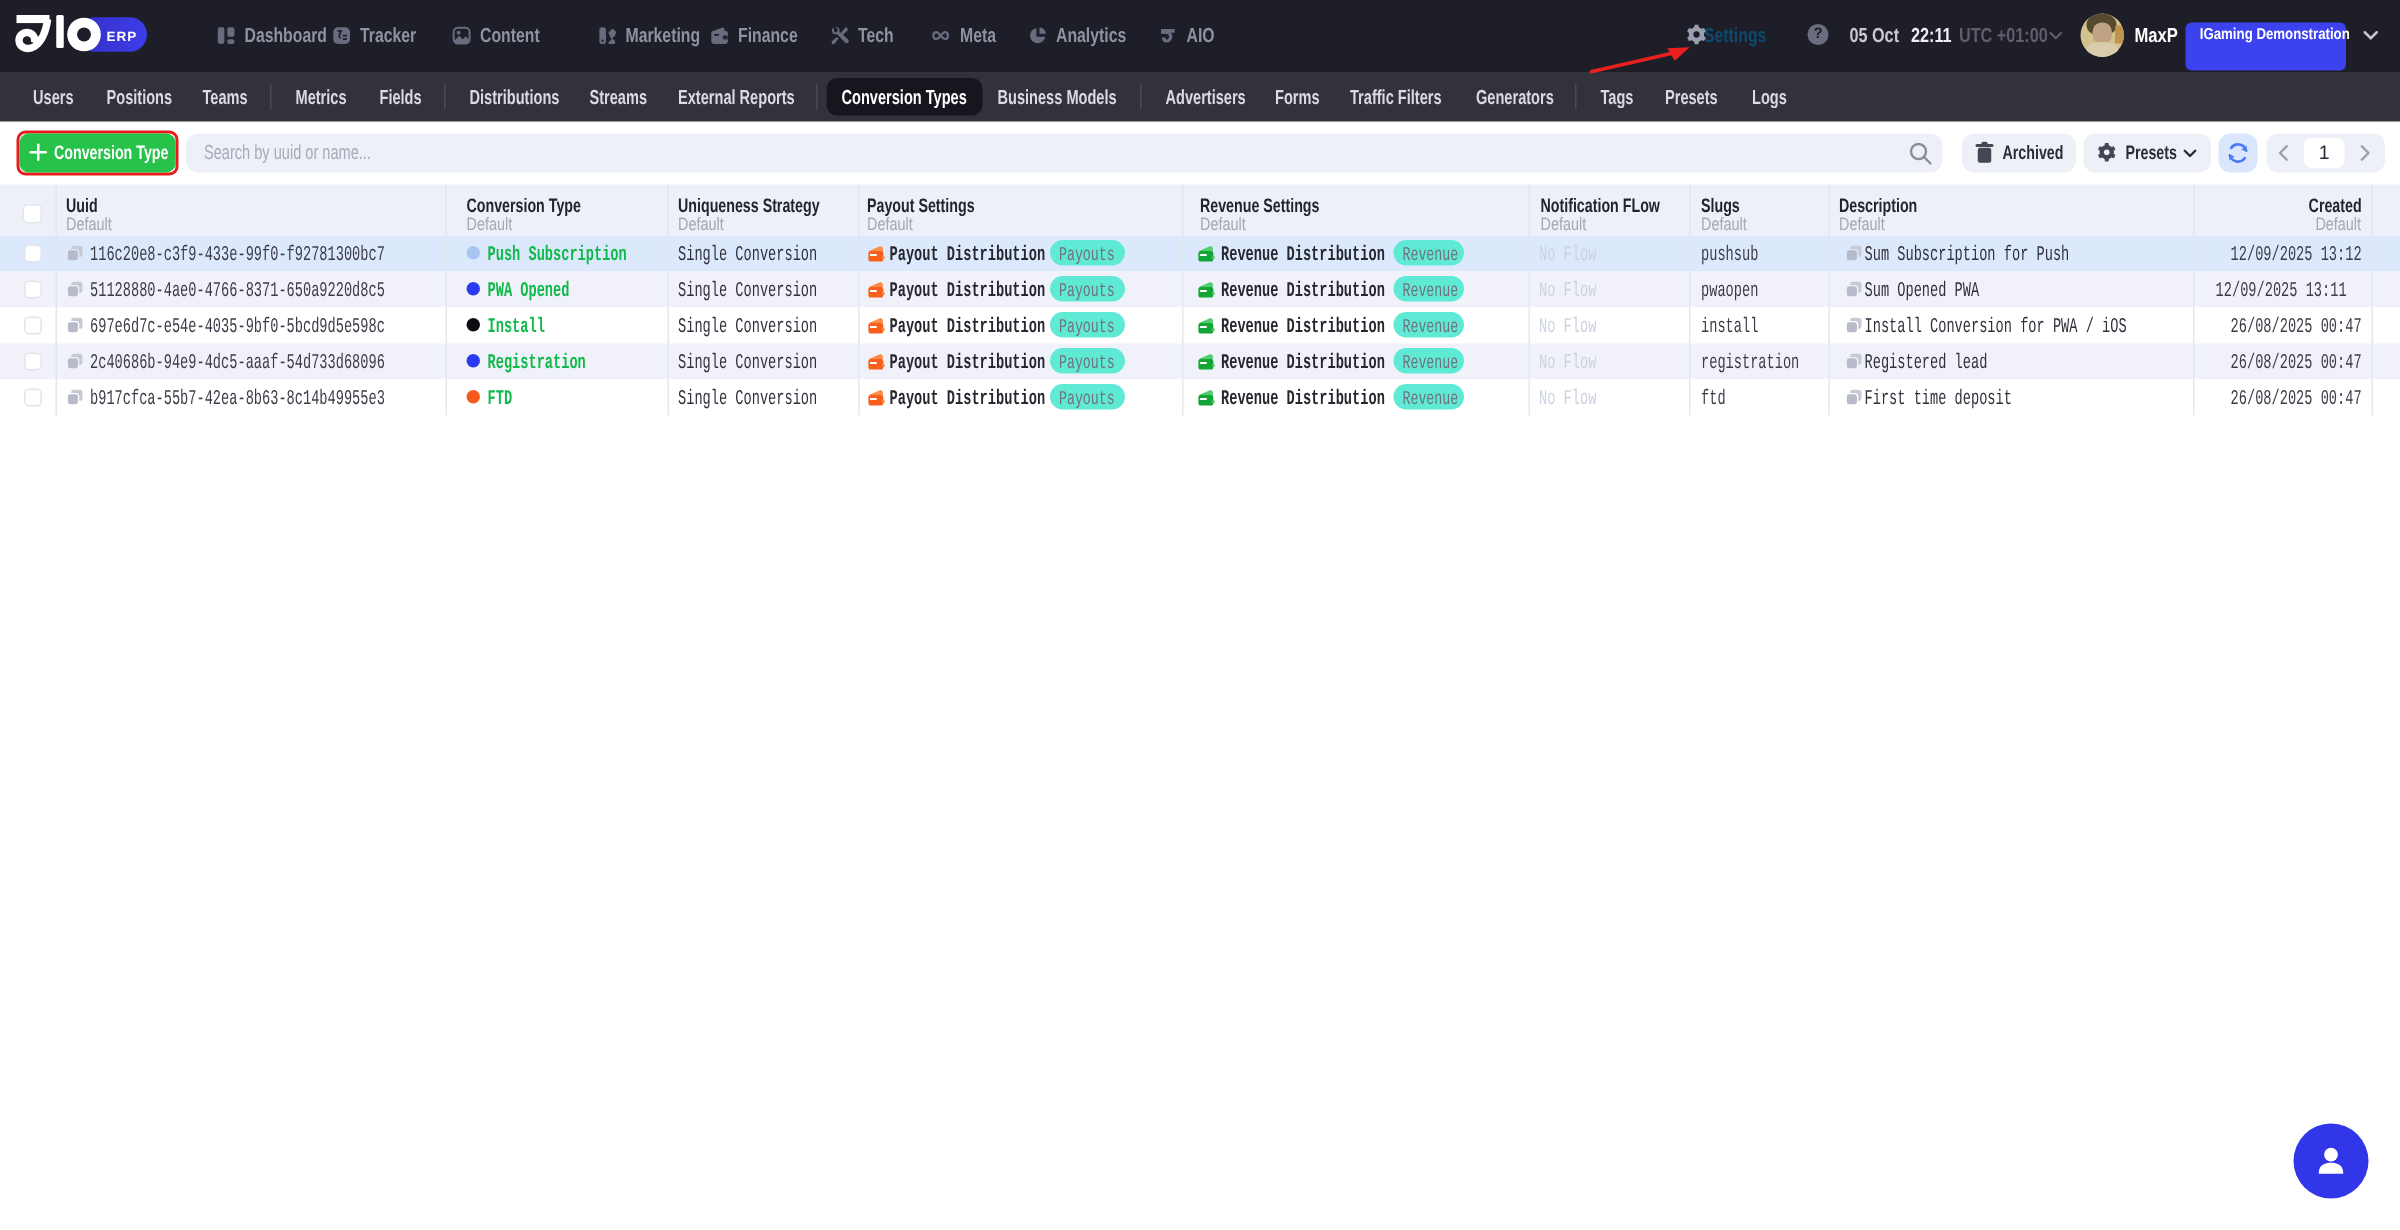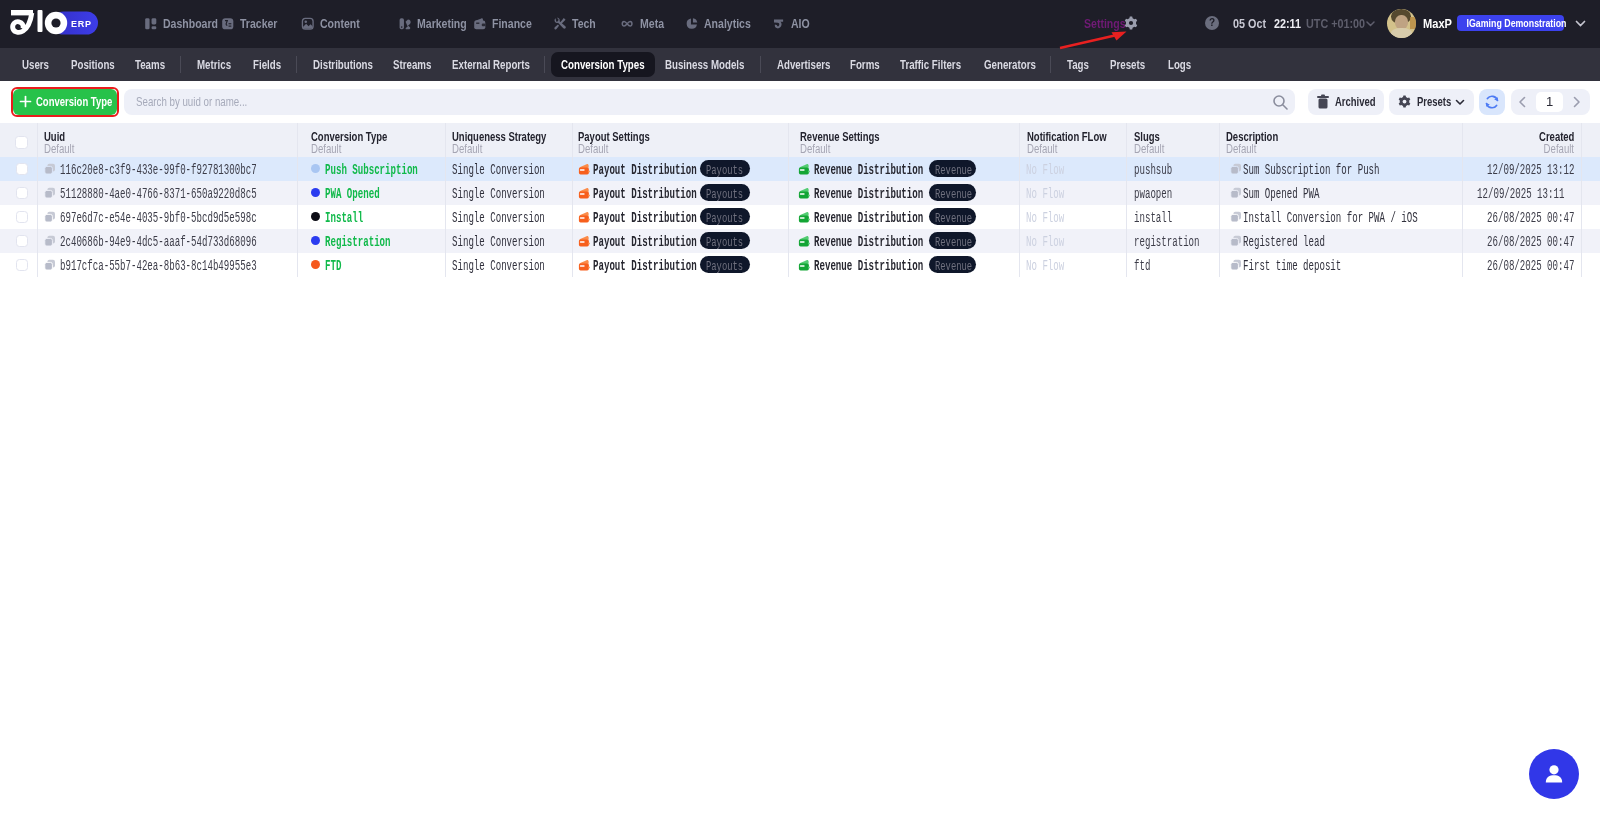--- a/index.html
+++ b/index.html
@@ -10,21 +10,21 @@
         transform:scaleX(.65);transform-origin:0 50%;display:inline-block;white-space:pre}
   .monor{font-family:"Liberation Mono",monospace;font-size:14px;
         transform:scaleX(.65);transform-origin:100% 50%;display:inline-block;white-space:pre}
   .tm{color:#8e92a3;font-size:13.5px;font-weight:700;line-height:48px;height:48px;display:flex;align-items:center;gap:5px}
   .tm svg{width:13.5px;height:13.5px}
   .tm span{display:inline-block;transform:scaleX(.78);transform-origin:0 50%;white-space:nowrap}
   .sm{color:#dadae3;font-size:13.5px;font-weight:700;line-height:33px;transform:scaleX(.72);transform-origin:0 50%;white-space:nowrap}
   .hdrT{font-size:13px;font-weight:700;color:#23232e;line-height:13px;transform:scaleX(.73);transform-origin:0 50%;white-space:nowrap}
   .hdrD{font-size:12px;font-weight:400;color:#a5a5b3;line-height:12px;transform:scaleX(.80);transform-origin:0 50%;white-space:nowrap}
   .cell{position:absolute;height:24px;line-height:24px}
-  .pill{position:absolute;background:#0f172a;border-radius:9px;height:17px}
+  .pill{position:absolute;background:#5eead4;border-radius:9px;height:17px}
   .pilltx{font-family:"Liberation Mono",monospace;font-size:13px;color:#70717f;
         transform:scaleX(.68);transform-origin:0 50%;display:inline-block;white-space:pre;line-height:17px}
   .cbx{position:absolute;width:12px;height:12px;background:#fff;border:1px solid #e2e4ef;border-radius:3.5px;box-sizing:border-box}
   .vline{position:absolute;width:1px;background:#e4e6ef;top:123px;height:154px}
 </style>
 </head>
 <body>
 
 <div class="abs" style="left:0;top:0;width:1600px;height:48px;background:#1e1e28"></div>
 
@@ -120,21 +120,21 @@
     </svg>
   <span>Analytics</span>
 </div>
 <div class="abs tm" style="left:772px;top:0">
   <svg width="17" height="17" viewBox="0 0 17 17">
     <path d="M2.5 3 H14 V6 L10.5 6 C11.6 6.8 12.3 8.2 12 9.9 C11.6 12.6 9.3 14.7 6.6 14.3 C4.2 14 3 11.7 3.7 9.6 L6.5 10.4 C6.2 11.2 6.7 11.7 7.3 11.8 C8.2 11.9 9 11 9.2 9.6 C9.4 8.1 8.6 7.1 7.3 7.1 L2.5 7 Z" fill="#696c7e"></path>
     </svg>
   <span>AIO</span>
 </div>
 
-<div class="abs tm" style="left:1084px;top:0;color:#701a75">
+<div class="abs tm" style="left:1136px;top:0;color:#0c4a6e">
     <span>Settings</span>
   </div>
 <svg class="abs" style="left:1123px;top:15px" width="16" height="16" viewBox="0 0 16 16">
   <g fill="#9b9eae">
   <path d="M6.8 1 L9.2 1 L9.6 2.7 A5.6 5.6 0 0 1 11.3 3.7 L13 3.2 L14.2 5.3 L13 6.5 A5.6 5.6 0 0 1 13 8.5 L14.2 9.7 L13 11.8 L11.3 11.3 A5.6 5.6 0 0 1 9.6 12.3 L9.2 14 L6.8 14 L6.4 12.3 A5.6 5.6 0 0 1 4.7 11.3 L3 11.8 L1.8 9.7 L3 8.5 A5.6 5.6 0 0 1 3 6.5 L1.8 5.3 L3 3.2 L4.7 3.7 A5.6 5.6 0 0 1 6.4 2.7 Z" transform="translate(0,0.5)"></path>
     </g>
   <circle cx="8" cy="8" r="2.1" fill="#1e1e28"></circle>
 </svg>
 <div class="abs" style="left:1205px;top:16px;width:14px;height:14px;border-radius:50%;background:#6b6e7e;color:#1d1d27;font-size:10px;font-weight:700;text-align:center;line-height:14px">?</div>
 <div class="abs" style="left:1233px;top:0;height:48px;line-height:48px;font-size:13.5px;font-weight:700;color:#c9c9d4;transform:scaleX(.80);transform-origin:0 50%">05 Oct</div>
@@ -143,21 +143,21 @@
 <svg class="abs" style="left:1366px;top:21px" width="9" height="6" viewBox="0 0 9 6">
   <path d="M1 1 L4.5 4.5 L8 1" fill="none" stroke="#5e5e6c" stroke-width="1.5" stroke-linecap="round"></path>
   </svg>
 <div class="abs" style="left:1387px;top:9px;width:29px;height:29px;border-radius:50%;background:#d3c28b;overflow:hidden">
   <div style="position:absolute;left:4px;top:0px;width:20px;height:15px;border-radius:48%;background:#55492f"></div>
   <div style="position:absolute;left:8px;top:6px;width:13px;height:14px;border-radius:46% 46% 42% 42%;background:#bfa383"></div>
   <div style="position:absolute;left:4px;top:19px;width:21px;height:11px;border-radius:45% 45% 0 0;background:#d8ccab"></div>
   <div style="position:absolute;left:23px;top:8px;width:6px;height:12px;background:#b98a3e;opacity:.8"></div>
 </div>
 <div class="abs" style="left:1423px;top:0;height:48px;line-height:48px;font-size:13.5px;font-weight:700;color:#fff;transform:scaleX(.82);transform-origin:0 50%">MaxP</div>
-<div class="abs" style="left:1457px;top:15px;width:107px;height:16px;background:#3c42ee;border-radius:4px;color:#fff;font-size:10.5px;font-weight:700;text-align:center;line-height:16px;white-space:nowrap"><span style="display:inline-block;transform:scaleX(.84);transform-origin:50% 50%">IGaming Demonstration</span></div>
+<div class="abs" style="left:1457px;top:15px;width:107px;height:32px;background:#3c42ee;border-radius:4px;color:#fff;font-size:10.5px;font-weight:700;text-align:center;line-height:16px;white-space:nowrap"><span style="display:inline-block;transform:scaleX(.84);transform-origin:50% 50%">IGaming Demonstration</span></div>
 <svg class="abs" style="left:1575px;top:20px" width="11" height="8" viewBox="0 0 11 8">
   <path d="M1.5 1.5 L5.5 5.5 L9.5 1.5" fill="none" stroke="#c5c5d0" stroke-width="1.7" stroke-linecap="round"></path>
   </svg>
 
 <div class="abs" style="left:0;top:48px;width:1600px;height:33px;background:#32323d"></div>
 <div class="abs sm" style="left:22px;top:48px">Users</div>
 <div class="abs sm" style="left:71px;top:48px">Positions</div>
 <div class="abs sm" style="left:135px;top:48px">Teams</div>
 <div class="abs" style="left:180px;top:56px;width:1px;height:17px;background:#4a4a56"></div>
 <div class="abs sm" style="left:197px;top:48px">Metrics</div>

